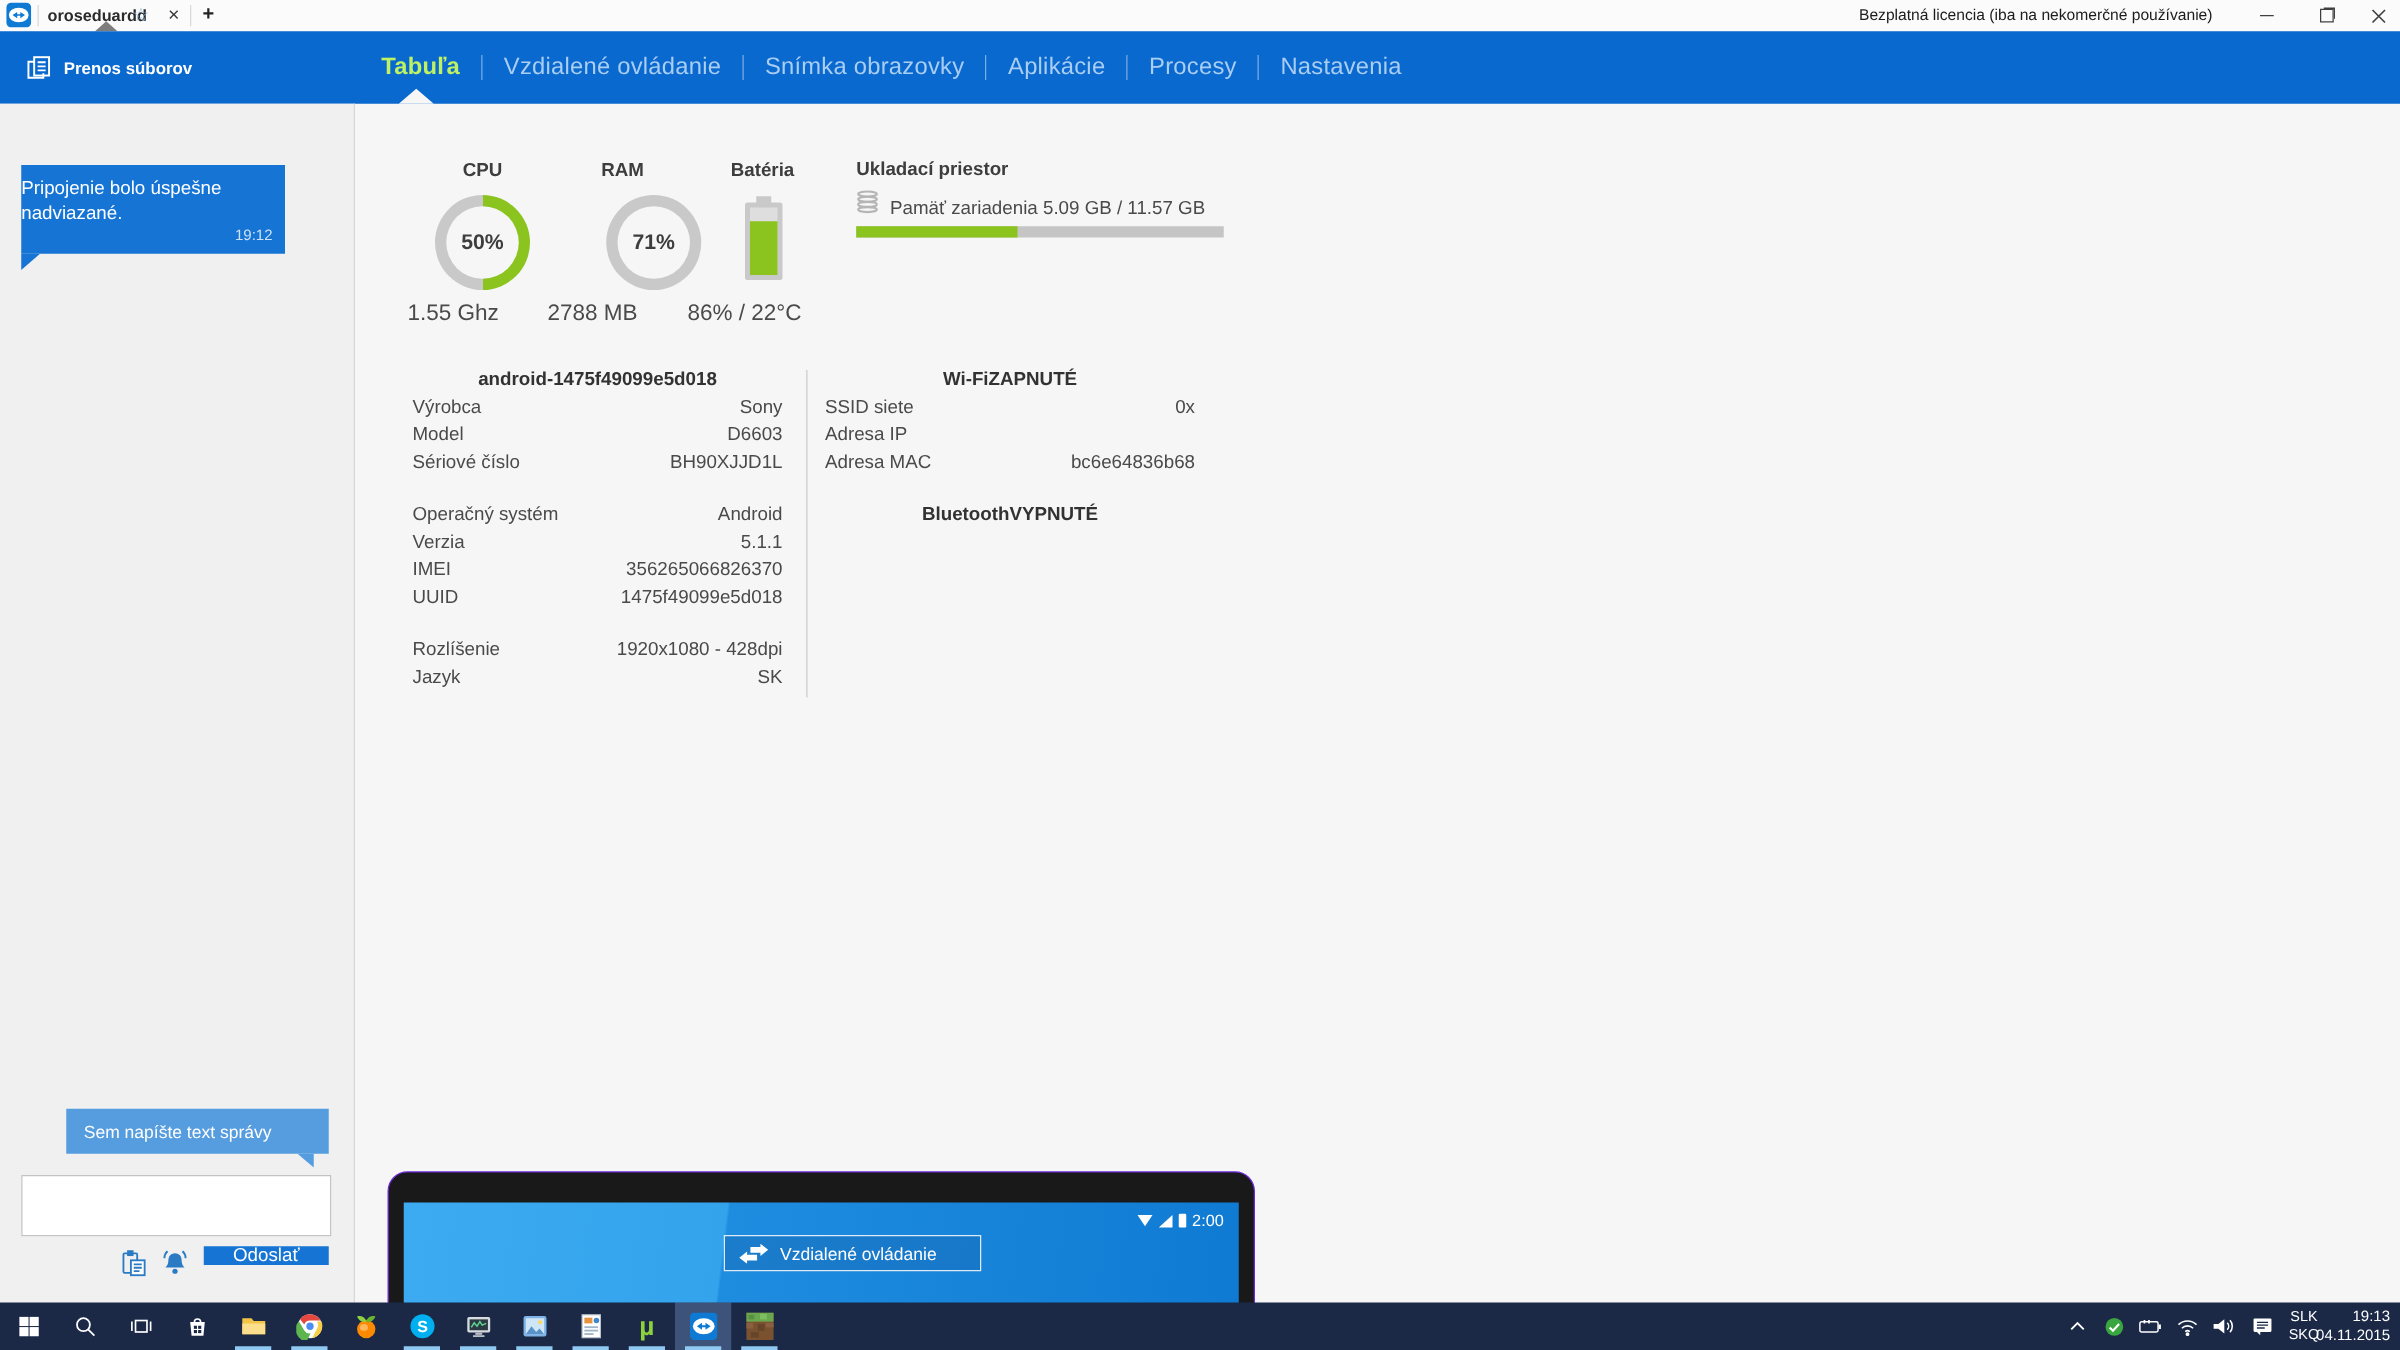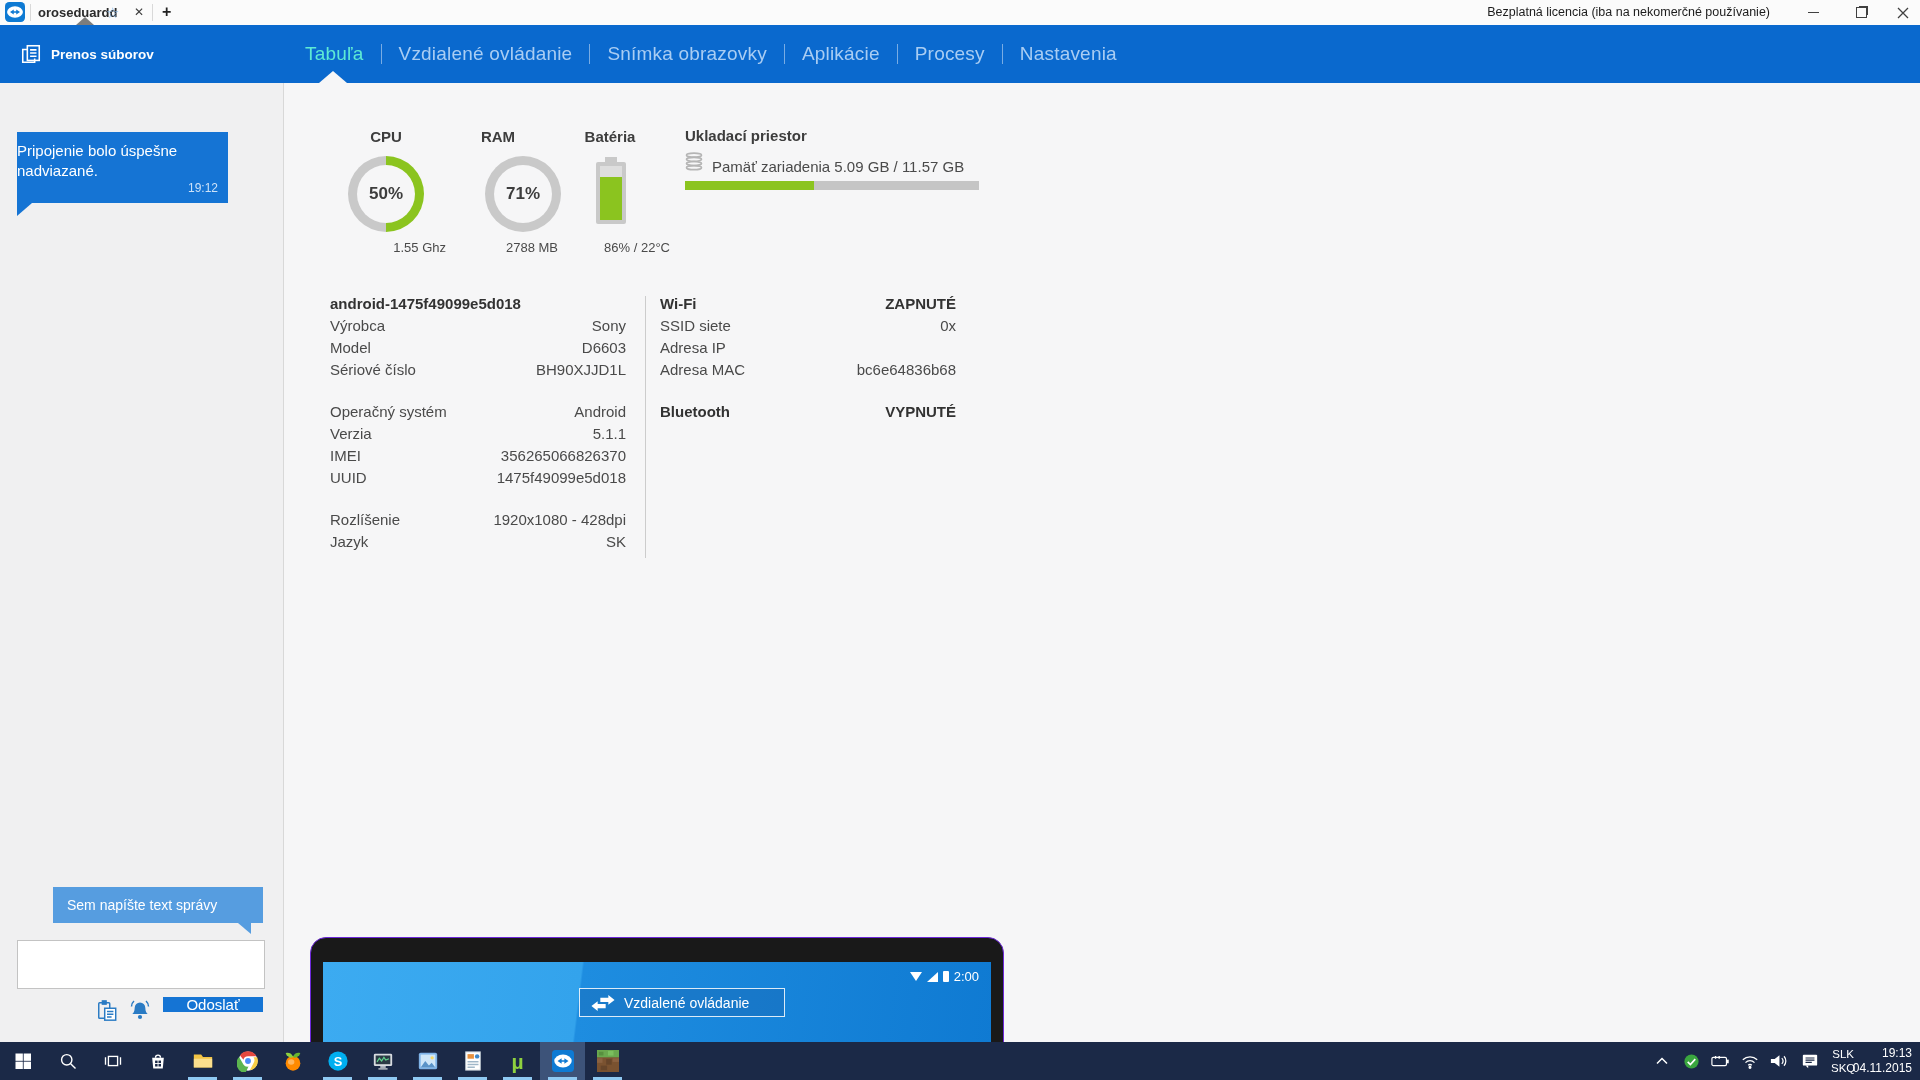--- a/index.html
+++ b/index.html
@@ -21,21 +21,21 @@
   #win-min{right:90px;} #win-max{right:42px;} #win-close{right:0px;}
   #win-min i{display:block;width:11px;height:1px;background:#404040;}
   #win-max i{display:block;width:9px;height:9px;border:1px solid #404040;box-shadow:2px -2px 0 -1px #404040;}
 
   
   #navbar{position:absolute;left:0;top:25px;width:1920px;height:58px;background:#0a69ce;}
   #file-transfer{position:absolute;left:20px;top:0;height:58px;display:flex;align-items:center;gap:9px;color:#fff;cursor:default;}
   #file-transfer .lbl{font-size:13.5px;font-weight:700;}
   #nav-tabs{position:absolute;left:288px;top:0;height:58px;display:flex;align-items:center;}
   .tab{padding:0 17px;font-size:19px;color:#a9cdf3;letter-spacing:.2px;}
-  .tab.active{color:#5eead4;font-weight:400;}
+  .tab.active{color:#bef264;font-weight:700;}
   .tab-sep{width:1px;height:20px;background:rgba(255,255,255,.45);}
   #nav-notch{position:absolute;left:319px;top:46px;width:0;height:0;
              border-left:14px solid transparent;border-right:14px solid transparent;border-bottom:12px solid #f6f6f7;}
 
   
   #sidebar{position:absolute;left:0;top:83px;width:283px;height:959px;background:#f0f0f1;border-right:1px solid #d8d8d8;}
   #chat-heading{position:absolute;left:24px;top:97px;font-size:20px;color:#9b9b9b;}
   #chat-msg{position:absolute;left:17px;top:132px;width:211px;height:71px;background:#1574d4;color:#fff;
             font-size:15px;line-height:20px;padding:9px 0;box-sizing:border-box;}
   #chat-msg .time{position:absolute;right:10px;bottom:5px;font-size:12px;color:#cde2f8;}
@@ -51,41 +51,41 @@
   #chat-bell{position:absolute;left:128px;top:998px;width:24px;height:25px;}
   #chat-send{position:absolute;left:163px;top:997px;width:100px;height:15px;background:#1574d4;color:#fff;
              font-size:15px;display:flex;align-items:center;justify-content:center;border:none;}
 
   
   .g-label{position:absolute;width:76px;text-align:center;top:128px;font-size:15px;font-weight:700;color:#3d3d3d;}
   .ring{position:absolute;top:156px;width:76px;height:76px;border-radius:50%;}
   .ring::after{content:"";position:absolute;inset:9px;background:#f6f6f7;border-radius:50%;}
   .ring-val{position:absolute;inset:0;display:flex;align-items:center;justify-content:center;
             font-size:17px;font-weight:700;color:#3d3d3d;z-index:1;}
-  .g-detail{position:absolute;width:120px;text-align:right;top:240px;font-size:13px;color:#4a4a4a;}
+  .g-detail{position:absolute;width:120px;text-align:left;top:240px;font-size:18px;color:#4a4a4a;}
 
   #battery{position:absolute;left:596px;top:157px;width:30px;height:67px;}
   #battery .cap{position:absolute;left:9px;top:0;width:12px;height:6px;background:#c9c9c9;}
   #battery .body{position:absolute;left:0;top:5px;width:30px;height:62px;background:#c9c9c9;border-radius:2px;}
   #battery .inner{position:absolute;left:4px;top:9px;width:22px;height:54px;background:#dedede;}
   #battery .fill{position:absolute;left:0;right:0;bottom:0;background:#8bc41f;}
 
   
   #storage-title{position:absolute;left:685px;top:127px;font-size:15px;font-weight:700;color:#3d3d3d;}
   #storage-icon{position:absolute;left:684px;top:151px;width:20px;height:20px;}
   #storage-text{position:absolute;left:712px;top:158px;font-size:15px;color:#4a4a4a;}
   #storage-bar{position:absolute;left:685px;top:181px;width:294px;height:9px;background:#c5c5c5;}
   #storage-bar .fill{position:absolute;left:0;top:0;bottom:0;background:#8bc41f;}
 
   
   .info-col{position:absolute;top:293px;width:296px;font-size:15px;color:#4a4a4a;}
   #device-col{left:330px;} #network-col{left:660px;}
   .irow{display:flex;justify-content:space-between;height:22px;line-height:22px;}
   .irow .v{text-align:right;}
-  .irow.bold{font-weight:700;color:#323232;}
+  .irow.bold{font-weight:700;color:#323232;justify-content:center;}
   .igap{height:20px;}
   #col-divider{position:absolute;left:645px;top:296px;width:1px;height:262px;background:#cccccc;}
 
   
   #phone{position:absolute;left:310px;top:937px;width:694px;height:143px;background:#191919;
          border:1px solid #6d28d9;border-radius:16px 16px 0 0;box-sizing:border-box;}
   #phone-screen{position:absolute;left:12px;top:24px;width:668px;height:118px;
                 background:linear-gradient(97deg,#3cabf1 0%,#33a3ec 38%,#1e8de0 38.3%,#0f7ad2 100%);}
   #phone-status{position:absolute;right:12px;top:7px;display:flex;align-items:center;gap:5px;color:#fff;font-size:13px;}
   .ps-tri-wifi{width:0;height:0;border-left:6px solid transparent;border-right:6px solid transparent;border-top:9px solid #fff;}

